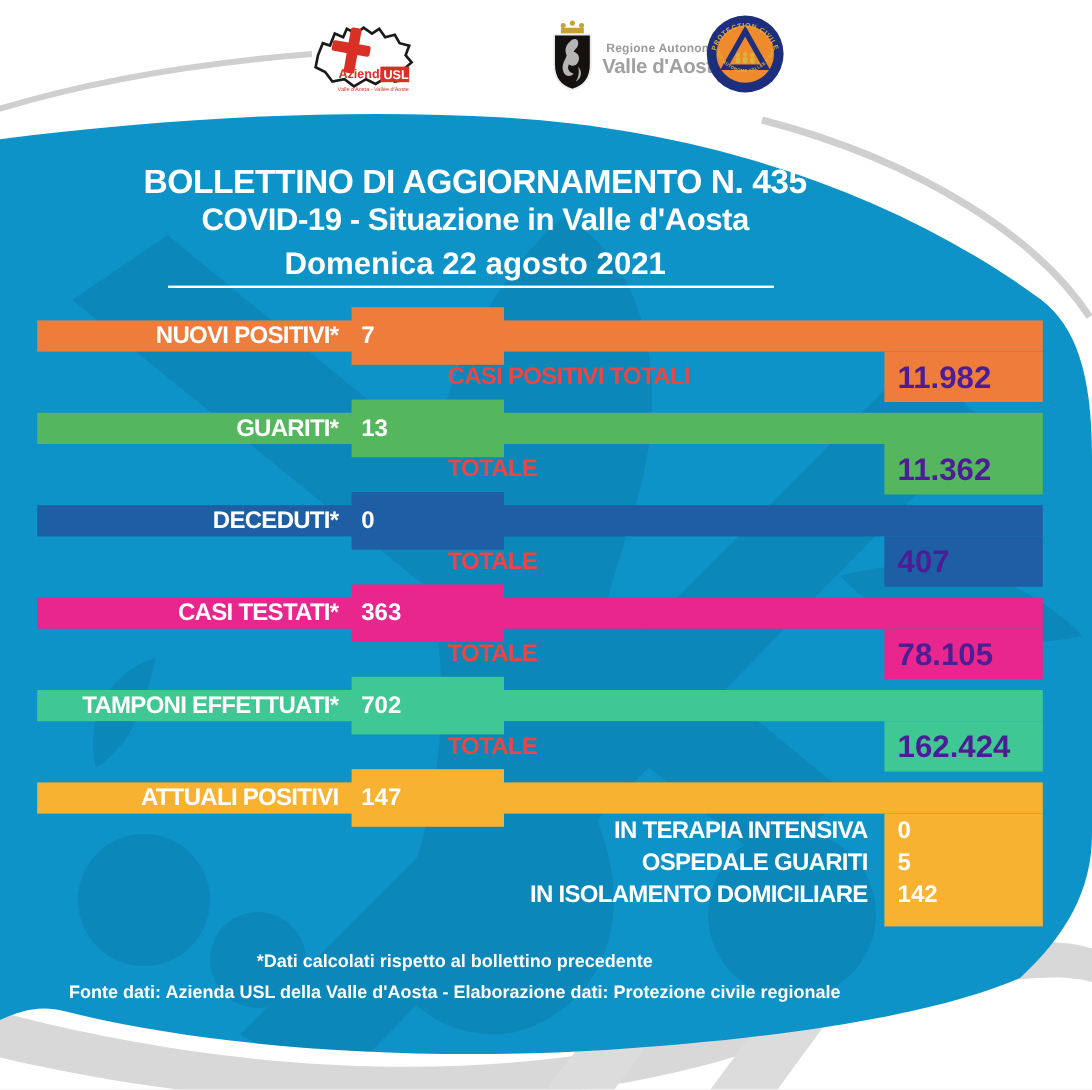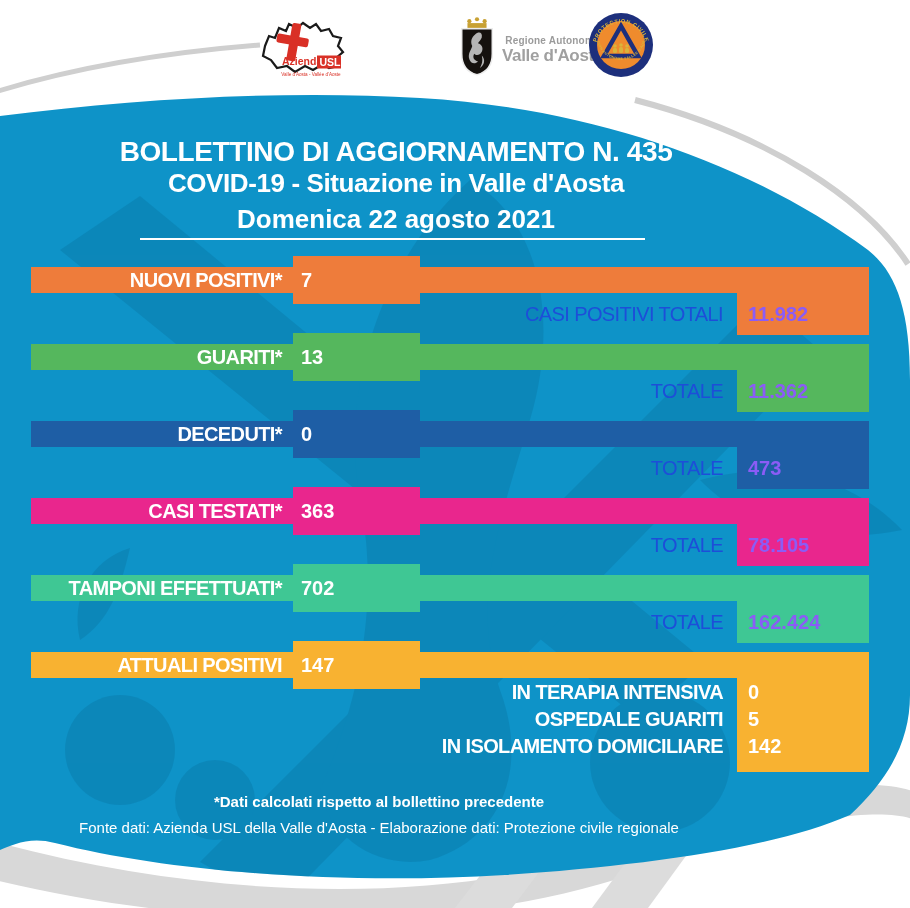--- a/index.html
+++ b/index.html
@@ -23,34 +23,34 @@
   .rows{position:absolute;inset:0;z-index:5;}
   .tab{position:absolute;left:293px;width:127px;height:48px;}
   .bar{position:absolute;left:31px;width:838px;height:26px;}
   .bar-label{position:absolute;left:31px;width:251px;height:26px;line-height:26px;
              text-align:right;color:#fff;font-size:20px;font-weight:bold;letter-spacing:-.6px;
              white-space:nowrap;}
   .bar-value{position:absolute;left:301px;height:26px;line-height:26px;color:#fff;
              font-size:20px;font-weight:bold;}
   .total-box{position:absolute;left:737px;width:132px;height:42px;}
   .total-label{position:absolute;left:373px;width:350px;height:42px;line-height:42px;
-               text-align:right;color:#1d4ed8;font-size:20px;font-weight:normal;letter-spacing:-.6px;
+               color:#ef4444;font-size:20px;font-weight:bold;letter-spacing:-.6px;
                white-space:nowrap;}
-  .total-value{position:absolute;left:748px;height:42px;line-height:42px;color:#8b5cf6;
-               font-size:20px;font-weight:bold;z-index:6;}
+  .total-value{position:absolute;left:748px;height:42px;line-height:42px;color:#4c1d95;
+               font-size:26px;font-weight:bold;z-index:6;}
   .tall-box{position:absolute;left:737px;width:132px;height:94px;}
   .bk-label{position:absolute;left:323px;width:400px;height:27px;line-height:27px;
             text-align:right;color:#fff;font-size:20px;font-weight:bold;letter-spacing:-.6px;
             white-space:nowrap;}
   .bk-value{position:absolute;left:748px;height:27px;line-height:27px;color:#fff;
             font-size:20px;font-weight:bold;z-index:6;}
   
   .footer-wrap{position:absolute;left:0;width:758px;text-align:center;color:#fff;z-index:5;}
   .f1{position:absolute;left:0;width:100%;top:793px;font-size:15px;font-weight:bold;}
-  .f2{position:absolute;left:0;width:100%;top:819px;font-size:15px;font-weight:400;}
+  .f2{position:absolute;left:0;width:100%;top:819px;font-size:15px;font-weight:700;}
 </style>
 </head>
 <body>
 
 <div id="canvas">
 
   <svg id="bg-svg" width="910" height="908" viewBox="0 0 910 908">
     <defs>
       <path id="blobPath" d="M 0,116
         C 140,98 290,90 420,98
@@ -179,21 +179,21 @@
       <div class="total-value" style="top:370px">11.362</div>
     </div>
 
     <div>
       <div class="tab" style="top: 410px; background-color: rgb(30, 94, 165);"></div>
       <div class="bar" style="top: 421px; background-color: rgb(30, 94, 165);"></div>
       <div class="total-box" style="top: 447px; background-color: rgb(30, 94, 165);"></div>
       <div class="bar-label" style="top:421px">DECEDUTI*</div>
       <div class="bar-value" style="top:421px">0</div>
       <div class="total-label" style="top:447px">TOTALE</div>
-      <div class="total-value" style="top:447px">473</div>
+      <div class="total-value" style="top:447px">407</div>
     </div>
 
     <div>
       <div class="tab" style="top: 487px; background-color: rgb(233, 38, 141);"></div>
       <div class="bar" style="top: 498px; background-color: rgb(233, 38, 141);"></div>
       <div class="total-box" style="top: 524px; background-color: rgb(233, 38, 141);"></div>
       <div class="bar-label" style="top:498px">CASI TESTATI*</div>
       <div class="bar-value" style="top:498px">363</div>
       <div class="total-label" style="top:524px">TOTALE</div>
       <div class="total-value" style="top:524px">78.105</div>

